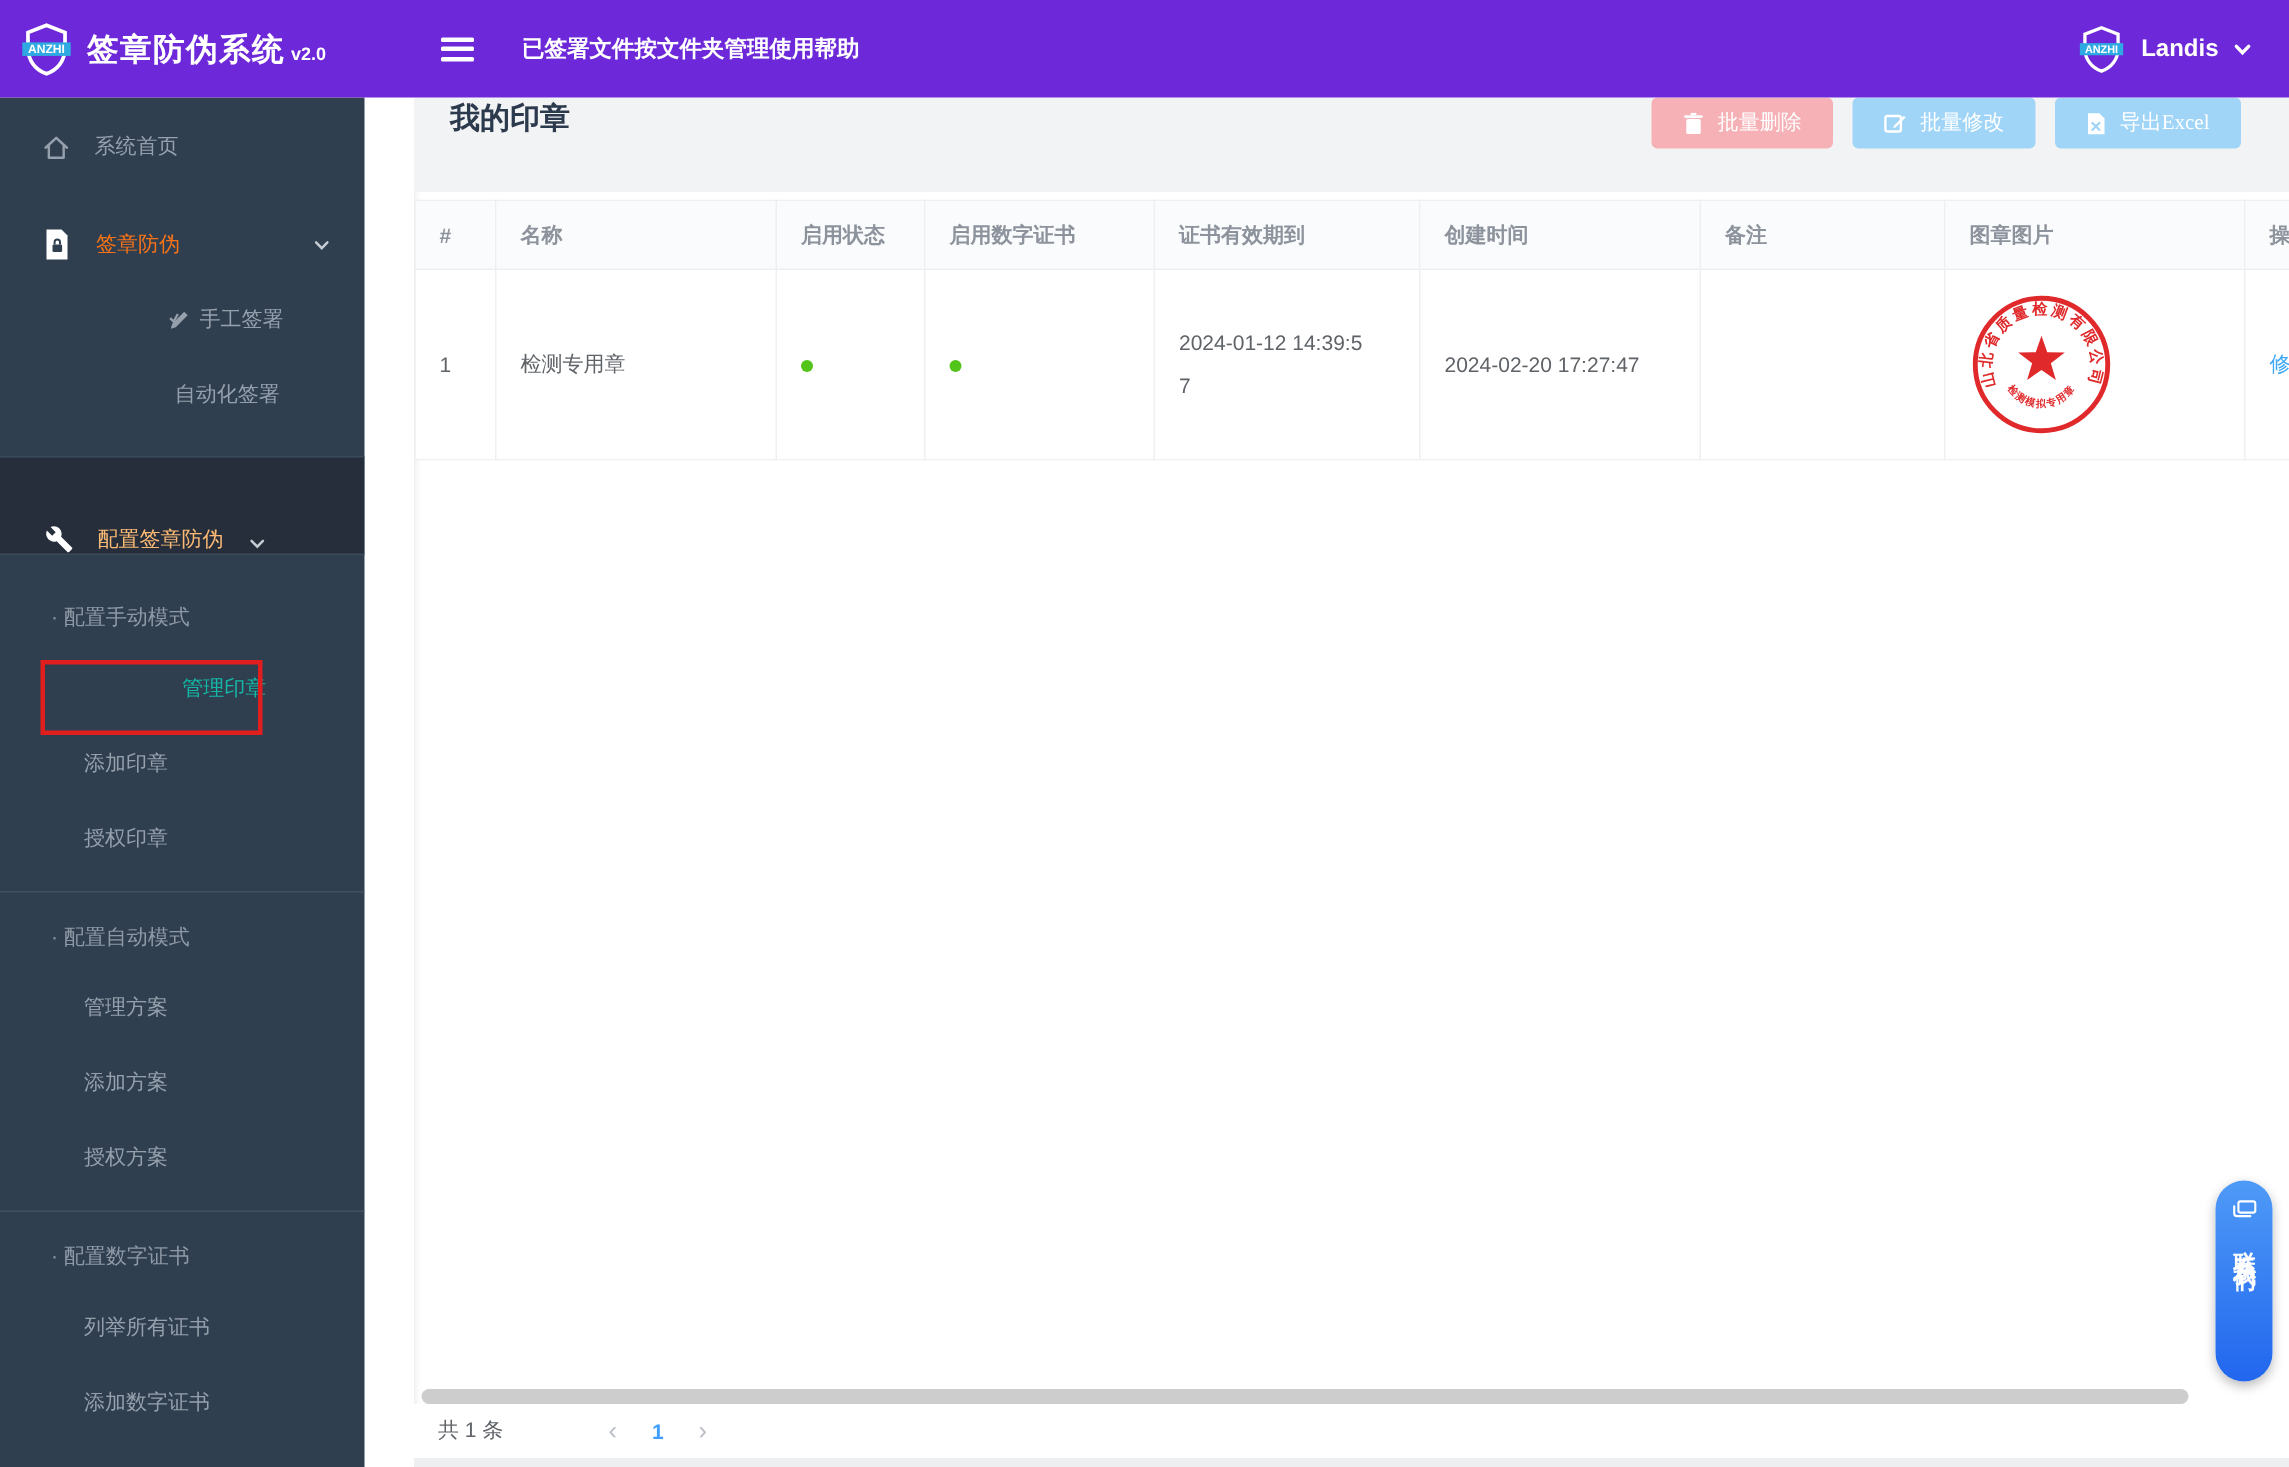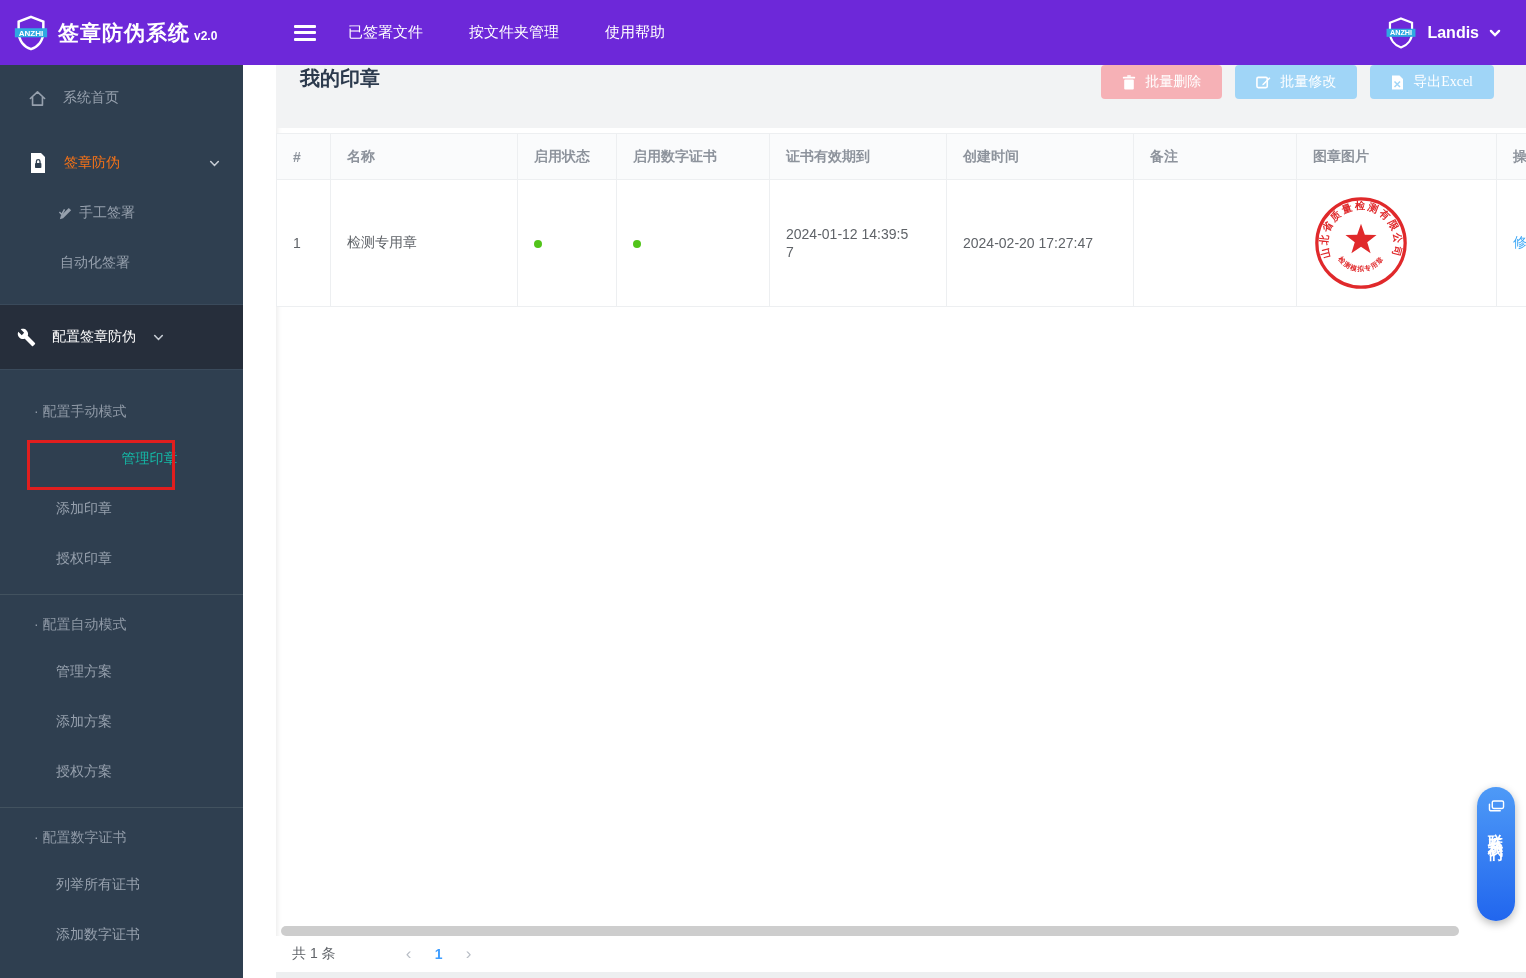--- a/index.html
+++ b/index.html
@@ -9,31 +9,31 @@
     font-family:"Liberation Sans","DejaVu Sans",sans-serif;
     -webkit-font-smoothing:antialiased;
   }
   
   .topbar{position:absolute;top:0;left:0;right:0;height:65px;background:#6d28d9;display:flex;align-items:center;color:#fff;z-index:30;}
   .brand{width:276px;flex:0 0 276px;display:flex;align-items:center;padding-left:12px;}
   .brand-title{font-size:21px;font-weight:bold;margin-left:8px;letter-spacing:1px;}
   .brand-version{font-size:12px;font-weight:bold;margin-left:4px;align-self:flex-start;margin-top:15px;}
   .hamburger{width:22px;height:16px;margin-left:18px;display:flex;flex-direction:column;justify-content:space-between;cursor:pointer;}
   .hamburger i{display:block;height:3px;background:#fff;border-radius:1px;}
-  .topnav{display:flex;margin-left:32px;gap:46px;font-size:15px;font-weight:normal;}
+  .topnav{display:flex;margin-left:32px;font-size:15px;font-weight:bold;}
   .topnav-item{cursor:pointer;white-space:nowrap;}
   .topbar-right{margin-left:auto;display:flex;align-items:center;padding-right:24px;gap:9px;font-size:16px;font-weight:bold;cursor:pointer;}
   
   .sidebar{position:absolute;top:65px;left:0;bottom:0;width:243px;background:#2F3F50;color:#96A0AD;font-size:14px;z-index:20;overflow:hidden;}
   .side-item{height:50px;display:flex;align-items:center;padding-left:28px;gap:16px;cursor:pointer;white-space:nowrap;}
   .side-item .chev{margin-left:auto;margin-right:22px;}
   .side-top1{margin-top:8px;}
   .side-group-title{margin-top:15px;color:#f97316;}
-  .side-sub{padding-left:58px;gap:6px;}
-  .side-section{margin-top:16px;height:66px;background:#262E3B;color:#ffffff;border-top:1px solid #3A4A5B;border-bottom:1px solid #3A4A5B;display:flex;align-items:center;padding-left:17px;gap:16px;cursor:pointer;}
+  .side-sub{padding-left:58px;gap:6px;justify-content:center;}
+  .side-section{margin-top:16px;height:66px;background:#262E3B;color:#fdba74;border-top:1px solid #3A4A5B;border-bottom:1px solid #3A4A5B;display:flex;align-items:flex-end;padding-left:30px;gap:16px;cursor:pointer;}
   .side-grouphead{height:44px;display:flex;align-items:center;padding-left:34px;color:#8F99A6;cursor:default;white-space:nowrap;}
   .gh1{margin-top:20px;}
   .side-leaf{height:50px;display:flex;align-items:center;padding-left:56px;cursor:pointer;white-space:nowrap;}
   .side-leaf.active{color:#14b8a6;justify-content:center;}
   .side-divider{border-top:1px solid #42525F;margin-top:10px;}
   .gh2,.gh3{margin-top:8px;}
   
   .annotation-box{position:absolute;left:27px;top:440px;width:148px;height:50px;border:3px solid #E11E1E;z-index:50;pointer-events:none;}
   
   .main{position:absolute;top:65px;left:276px;right:0;bottom:0;background:#fff;overflow:hidden;box-shadow:inset 6px 0 6px -6px rgba(0,0,0,.12);}
@@ -43,21 +43,21 @@
   .btn{height:34px;border:none;border-radius:4px;color:#fff;font-size:14px;display:flex;align-items:center;gap:9px;padding:0 21px;cursor:pointer;font-family:inherit;}
   .btn-danger{background:#F6B1B6;}
   .btn-primary{background:#A0D5F7;}
   
   .table-wrap{margin-top:5px;width:1250px;overflow:hidden;}
   table{border-collapse:collapse;table-layout:fixed;width:1323px;font-size:14px;color:#5F6368;}
   th,td{border:1px solid #EDEFF1;text-align:left;padding:0 16px;overflow:hidden;white-space:nowrap;}
   thead th{height:46px;background:#FAFBFC;color:#8D939C;font-weight:bold;}
   tbody td{height:127px;background:#fff;}
   .dot{display:inline-block;width:8px;height:8px;border-radius:50%;background:#52C41A;}
-  .wrap-cell{display:inline-block;width:127px;white-space:normal;word-break:break-all;line-height:18px;vertical-align:middle;}
+  .wrap-cell{display:inline-block;width:127px;white-space:normal;word-break:break-all;line-height:29px;vertical-align:middle;}
   .action-link{color:#3CA7F6;cursor:pointer;}
   
   .hscrollbar{position:absolute;left:5px;bottom:42px;width:1178px;height:10px;border-radius:5px;background:#CDCDCD;cursor:pointer;}
   .pagination{position:absolute;left:0;right:0;bottom:6px;height:36px;background:#fff;display:flex;align-items:center;padding-left:16px;font-size:14px;color:#5F6368;}
   .pg-arrow{color:#B9BEC6;font-size:17px;cursor:pointer;width:30px;text-align:center;}
   .pg-prev{margin-left:58px;}
   .pg-page{color:#409EFF;font-weight:bold;width:30px;text-align:center;cursor:pointer;}
   .footer-strip{position:absolute;left:0;right:0;bottom:0;height:6px;background:#EDEFF0;}
   
   .contact{position:absolute;right:11px;top:787px;width:38px;height:134px;border-radius:19px;

